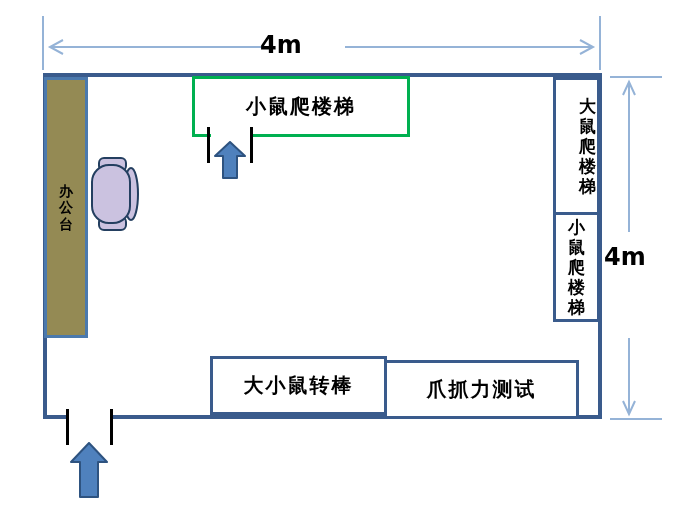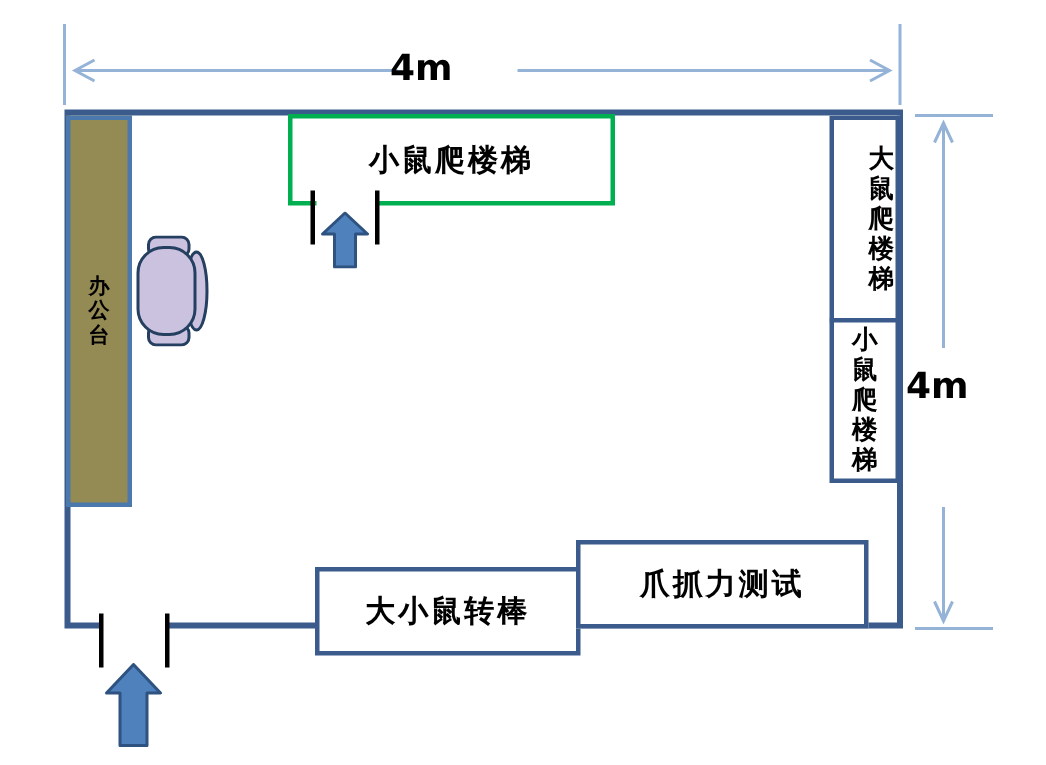--- a/index.html
+++ b/index.html
@@ -19,21 +19,21 @@
   .green-box{left:192px;top:76px;width:218px;height:61px;border:3px solid var(--green_border);
         z-index:2;display:flex;align-items:center;justify-content:center;}
   .green-gap{left:211px;top:132px;width:39px;height:7px;background:#fff;z-index:3;}
   .prep{left:258px;top:210px;width:145px;height:75px;background:var(--prep_fill);
         border:3px solid var(--prep_border);z-index:2;
         display:flex;align-items:center;justify-content:center;}
   .white-box{background:#fff;border:3px solid var(--box_border);z-index:2;
         display:flex;align-items:center;justify-content:center;}
   .rat-stairs{left:553px;top:77px;width:47px;height:138px;padding-left:22px;}
   .mouse-stairs{left:553px;top:212px;width:47px;height:110px;}
-  .rotarod{left:210px;top:378px;width:177px;height:59px;}
+  .rotarod{left:210px;top:356px;width:177px;height:59px;}
   .grip{left:384px;top:360px;width:195px;height:59px;}
 
   
   .lbl{font-weight:bold;color:var(--text);}
   .lbl-h{font-size:20px;letter-spacing:2px;white-space:nowrap;}
   .lbl-prep{font-size:26px;letter-spacing:3px;white-space:nowrap;}
   .v-span{display:block;width:1.08em;word-break:break-all;line-height:1.18;
           text-align:center;font-size:17px;font-weight:bold;}
   .desk .v-span{font-size:14px;}
   .dim-label{z-index:4;font-size:24px;font-weight:bold;line-height:1;}

